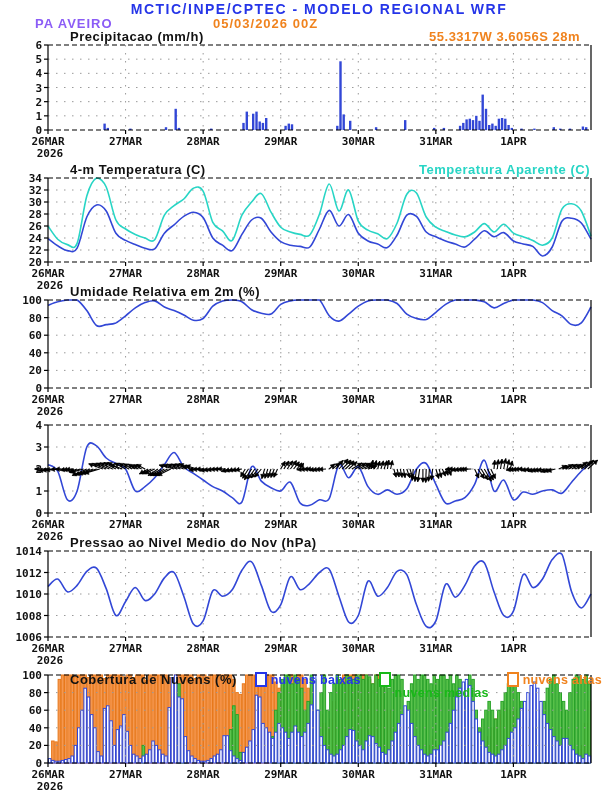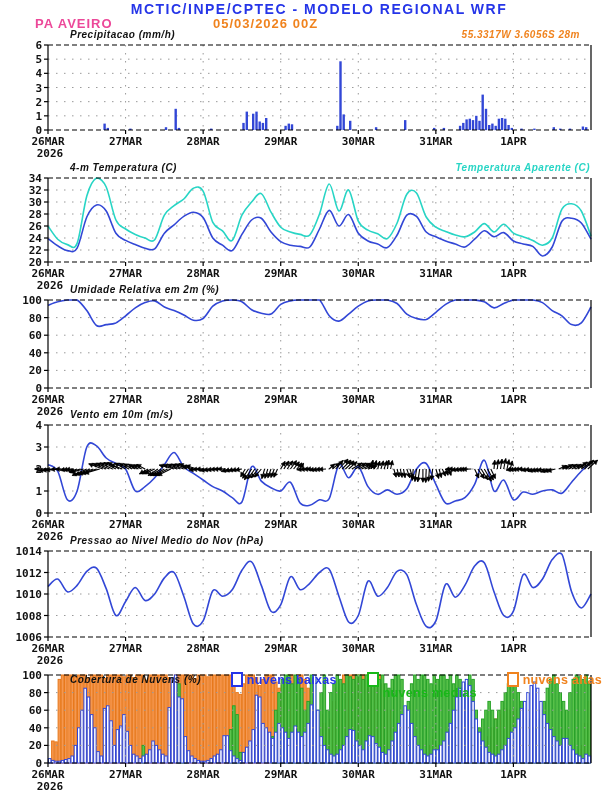--- a/index.html
+++ b/index.html
@@ -1,22 +1,22 @@
 <!DOCTYPE html>
 <html><head>
 <meta charset="utf-8">
 <style>
   html,body{margin:0;padding:0;background:#ffffff;}
   #page{position:relative;width:612px;height:792px;background:#fff;overflow:hidden;
         font-family:"Liberation Sans",sans-serif;}
   .hdr1{position:absolute;top:1px;left:0;width:612px;text-align:center;padding-left:26px;box-sizing:border-box;
         font-size:14px;font-weight:bold;letter-spacing:1.5px;color:#2535e8;white-space:pre;}
-  .hdr2a{position:absolute;top:16px;left:35px;font-size:13px;font-weight:bold;letter-spacing:1px;color:#ec4899;}
+  .hdr2a{position:absolute;top:16px;left:35px;font-size:13px;font-weight:bold;letter-spacing:1px;color:#8b5cf6;}
   .hdr2b{position:absolute;top:16px;left:213px;font-size:13px;font-weight:bold;letter-spacing:1px;color:#f0831e;}
-  .ptitle{position:absolute;font-size:10px;font-weight:bold;letter-spacing:0.5px;color:#111;white-space:pre;font-style:italic;}
+  .ptitle{position:absolute;font-size:13px;font-weight:bold;letter-spacing:0.5px;color:#111;white-space:pre;}
   .orange{color:#f0831e;}
   .cyan{color:#28d5c5;}
   .blue{color:#2535e8;}
   .green{color:#18b818;margin-top:27px;}
   .legendrow{position:absolute;top:659px;left:70px;width:532px;display:flex;align-items:center;
              font-size:12.5px;font-weight:bold;letter-spacing:0.3px;justify-content:space-between;white-space:pre;}
   .legitem{display:flex;align-items:center;gap:4px;}
   .sw{display:inline-block;width:8px;height:11px;background:#fff;border:2px solid;}
   svg text{font-family:"DejaVu Sans Mono","Liberation Mono",monospace;font-weight:bold;fill:#111;}
 </style>
@@ -1183,21 +1183,20 @@
     </svg>
 
   <div class="ptitle" style="top:29px;left:70px;">Precipitacao (mm/h)</div>
   <div class="ptitle orange" style="top:29px;right:32px;position:absolute;">55.3317W 3.6056S 28m</div>
 
   <div class="ptitle" style="top:162px;left:70px;">4-m Temperatura (C)</div>
   <div class="ptitle cyan" style="top:162px;right:22px;position:absolute;">Temperatura Aparente (C)</div>
 
   <div class="ptitle" style="top:284px;left:70px;">Umidade Relativa em 2m (%)</div>
 
-  <div class="ptitle" style="top:409px;left:70px;">Vento em 10m (m/s)</div>
 
   <div class="ptitle" style="top:535px;left:70px;">Pressao ao Nivel Medio do Nov (hPa)</div>
 
   <div class="legendrow">
     <span class="ptitle" style="position:static;">Cobertura de Nuvens (%)</span>
     <span class="legitem">
       <span class="sw" style="border-color:#2535e8;"></span>
       <span class="blue">nuvens baixas</span>
     </span>
     <span class="legitem">

